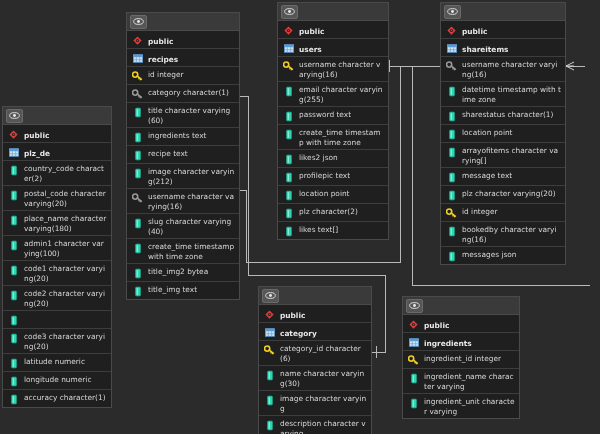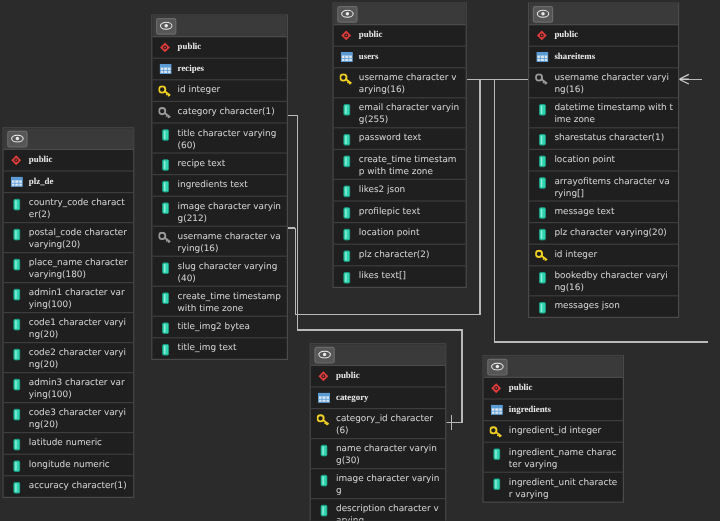--- a/index.html
+++ b/index.html
@@ -73,22 +73,21 @@
     color: #d6d6d6;
     word-break: break-all;
     padding-top: 1px;
   }
   .row.schema .txt, .row.tname .txt {
     font-weight: bold;
     color: #e8e8e8;
   }
   .row.schema, .row.tname {
     min-height: 18px;
-    align-items: flex-start;
-    font-family: Liberation Serif, serif;
+    align-items: flex-end;
   }
   .row.schema .ico, .row.tname .ico { margin-top: 0; }
 </style>
 </head>
 <body>
 
 <div id="canvas">
 
   <svg class="links" viewBox="0 0 600 434">
     <g fill="none" stroke="#b9b9b9" stroke-width="1" shape-rendering="crispEdges">
@@ -200,21 +199,20 @@
           </span>
           <span class="txt">code2 character varying(20)</span>
         </div>
         <div class="row">
           <span class="ico">
             <svg width="6" height="11" viewBox="0 0 8 13">
               <rect x="0.6" y="0.6" width="6.8" height="11.8" rx="1.6" fill="#2fd4b0" stroke="#1d9b81"></rect>
               <rect x="2.3" y="2" width="1.5" height="9" fill="#b9f5e8" opacity="0.75"></rect>
             </svg>
           </span>
-          <span class="txt">admin3 character varying(100)</span>
         </div>
         <div class="row">
           <span class="ico">
             <svg width="6" height="11" viewBox="0 0 8 13">
               <rect x="0.6" y="0.6" width="6.8" height="11.8" rx="1.6" fill="#2fd4b0" stroke="#1d9b81"></rect>
               <rect x="2.3" y="2" width="1.5" height="9" fill="#b9f5e8" opacity="0.75"></rect>
             </svg>
           </span>
           <span class="txt">code3 character varying(20)</span>
         </div>
@@ -307,30 +305,30 @@
           </span>
           <span class="txt">title character varying(60)</span>
         </div>
         <div class="row">
           <span class="ico">
             <svg width="6" height="11" viewBox="0 0 8 13">
               <rect x="0.6" y="0.6" width="6.8" height="11.8" rx="1.6" fill="#2fd4b0" stroke="#1d9b81"></rect>
               <rect x="2.3" y="2" width="1.5" height="9" fill="#b9f5e8" opacity="0.75"></rect>
             </svg>
           </span>
+          <span class="txt">ingredients text</span>
+        </div>
+        <div class="row">
+          <span class="ico">
+            <svg width="6" height="11" viewBox="0 0 8 13">
+              <rect x="0.6" y="0.6" width="6.8" height="11.8" rx="1.6" fill="#2fd4b0" stroke="#1d9b81"></rect>
+              <rect x="2.3" y="2" width="1.5" height="9" fill="#b9f5e8" opacity="0.75"></rect>
+            </svg>
+          </span>
           <span class="txt">recipe text</span>
-        </div>
-        <div class="row">
-          <span class="ico">
-            <svg width="6" height="11" viewBox="0 0 8 13">
-              <rect x="0.6" y="0.6" width="6.8" height="11.8" rx="1.6" fill="#2fd4b0" stroke="#1d9b81"></rect>
-              <rect x="2.3" y="2" width="1.5" height="9" fill="#b9f5e8" opacity="0.75"></rect>
-            </svg>
-          </span>
-          <span class="txt">ingredients text</span>
         </div>
         <div class="row">
           <span class="ico">
             <svg width="6" height="11" viewBox="0 0 8 13">
               <rect x="0.6" y="0.6" width="6.8" height="11.8" rx="1.6" fill="#2fd4b0" stroke="#1d9b81"></rect>
               <rect x="2.3" y="2" width="1.5" height="9" fill="#b9f5e8" opacity="0.75"></rect>
             </svg>
           </span>
           <span class="txt">image character varying(212)</span>
         </div>

